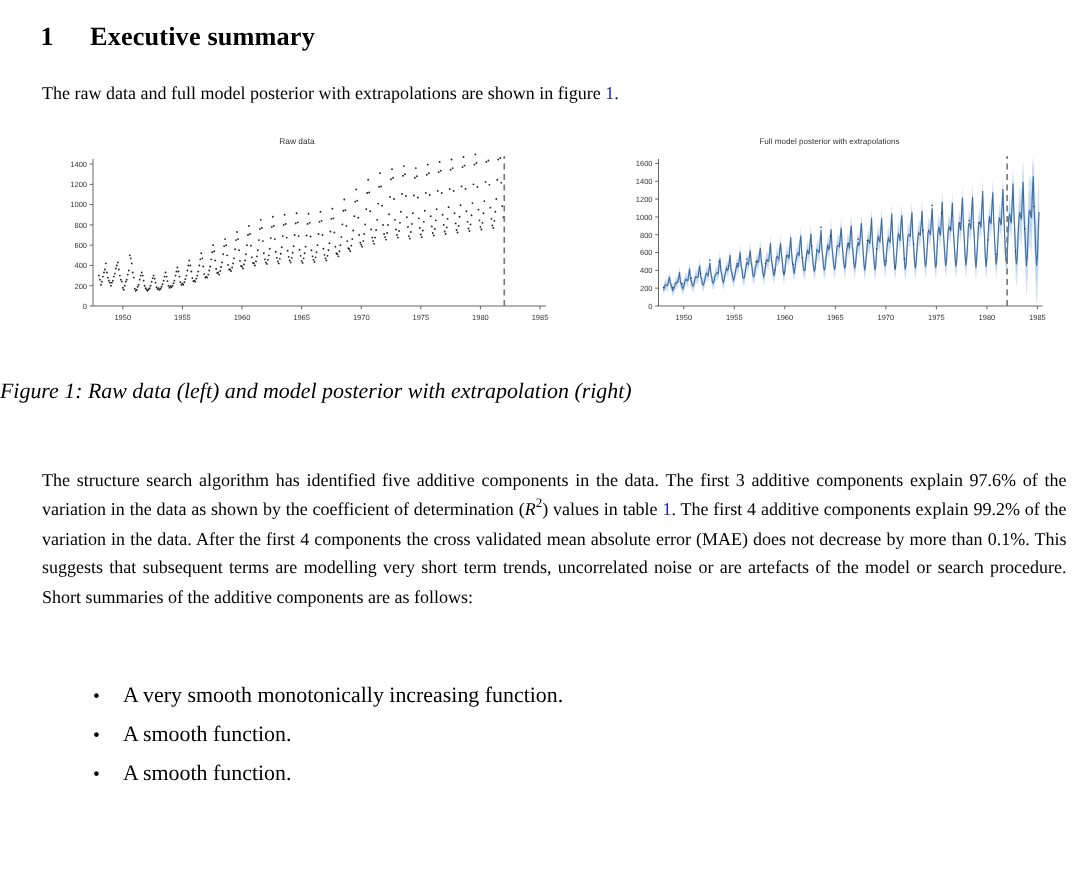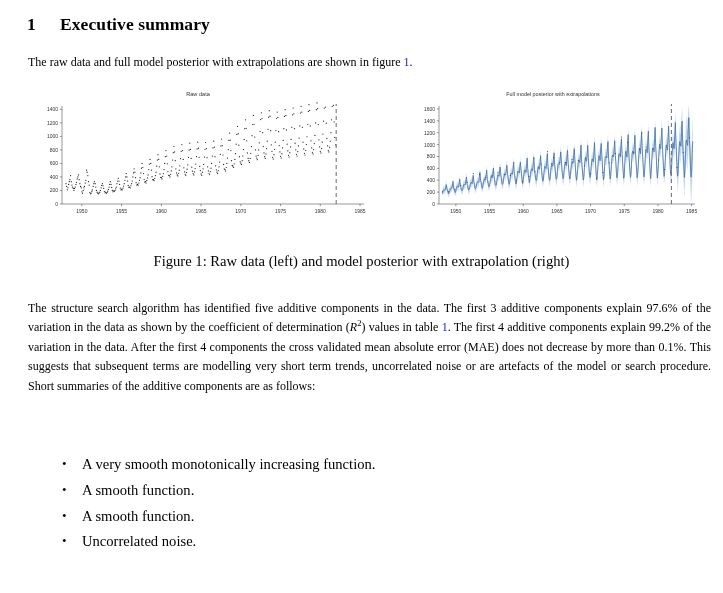--- a/index.html
+++ b/index.html
@@ -19,36 +19,36 @@
   .sec-num{ display:inline-block; width:33px; }
 
   
   .para{
     position:absolute; left:28px; width:683px;
     font-size:12px; line-height:19.4px;
     text-align:justify; text-justify:inter-word;
     -webkit-hyphens:manual; hyphens:manual;
   }
   .intro{ top:41px; }
-  .body2{ top:287px; }
+  .body2{ top:299px; }
   a.xref, .xref{ color:#2222cc; text-decoration:none; }
 
   sup.sup{ font-size:.72em; vertical-align:super; line-height:0; }
   i.math{ font-family:"Liberation Serif","DejaVu Serif",serif; font-style:italic; }
 
   
   .figwrap{ position:absolute; left:0; top:86px; width:723px; height:145px; }
   .chart{ position:absolute; top:0; }
   .chart.left{ left:24px; width:348px; height:142px; }
   .chart.right{ left:403px; width:300px; height:142px; }
   .chart svg{ display:block; }
 
   .figcap{
     position:absolute; left:0; top:253px; width:723px;
-    text-align:center; font-size:14.6px;
+    font-size:14.6px;font-style:italic;
   }
 
   
   .bullets{
     position:absolute; left:60px; top:452px; width:650px;
     font-size:14.6px; line-height:25.8px;
     list-style:none; margin:0; padding:0;
   }
   .bullets li{ position:relative; padding-left:22px; }
   .bullets li::before{
@@ -619,16 +619,15 @@
   </div>
 
   <p class="para body2">
     <span>The structure search algorithm has identified five additive components in the data. The first 3 additive components explain 97.6% of the variation in the data as shown by the coefficient of determination (</span><i class="math">R</i><sup class="sup">2</sup><span>) values in table </span><a class="xref" href="#">1</a><span>. The first 4 additive components explain 99.2% of the variation in the data. After the first 4 components the cross validated mean absolute error (MAE) does not decrease by more than 0.1%. This suggests that subsequent terms are modelling very short term trends, uncorrelated noise or are artefacts of the model or search procedure. Short summaries of the additive components are as follows:</span>
   </p>
 
   <ul class="bullets" id="bullet-list">
       <li><span>A very smooth monotonically increasing function.</span></li>
       <li><span>A smooth function.</span></li>
       <li><span>A smooth function.</span></li>
-      <li><span>Uncorrelated noise.</span></li>
     </ul>
 
 </div>
 
 </body></html>

